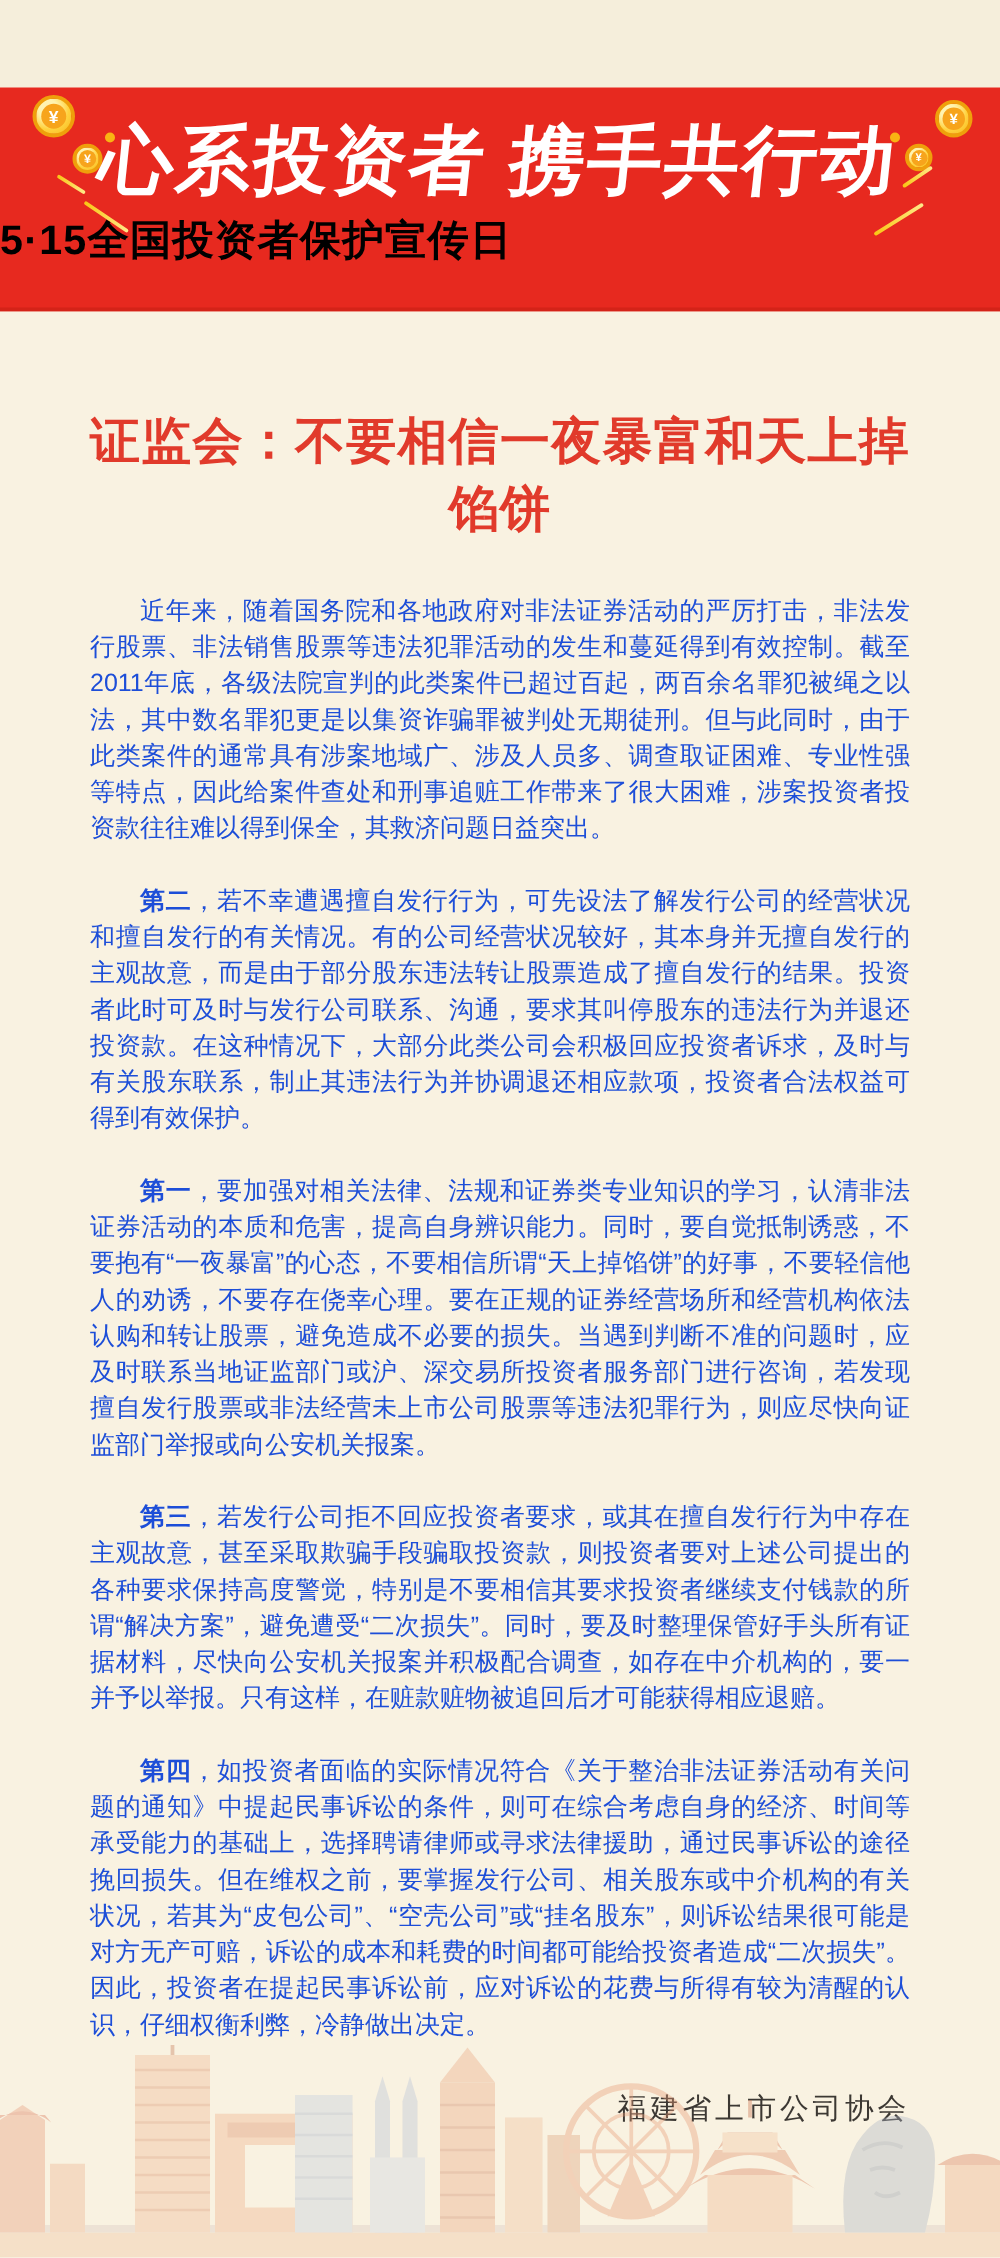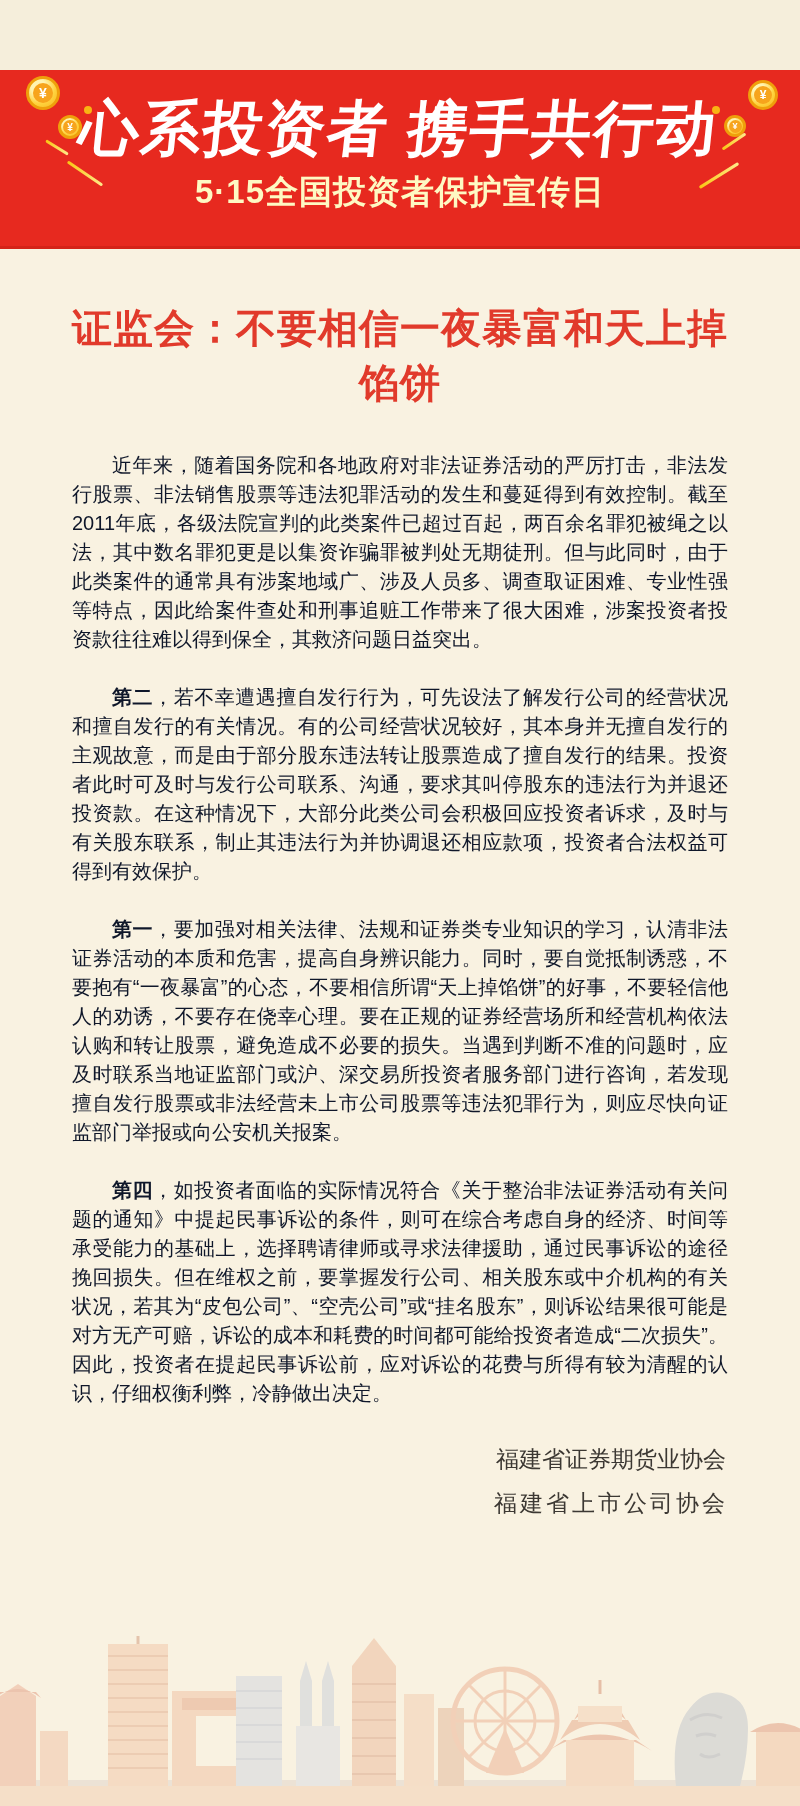--- a/index.html
+++ b/index.html
@@ -17,21 +17,21 @@
     border-bottom:3px solid #d42318;
     overflow:hidden;
   }
   .banner-title{
     margin:0;padding-top:26px;text-align:center;
     color:#ffffff;font-size:60px;font-weight:900;
     letter-spacing:2px;transform:skewX(-6deg);
     line-height:1.1;
   }
   .banner-subtitle{
-    margin:8px 0 0 0;text-align:center;color:#fef9c3;
+    margin:8px 0 0 0;color:#000000;
     font-size:33px;font-weight:800;letter-spacing:1px;
   }
   
   .coin{
     position:absolute;border-radius:50%;
     background:radial-gradient(circle at 35% 30%, #fff3b0 0 28%, #ffd23e 60%, #f5b71e 100%);
     border:3px solid #ef9f0b;
     display:flex;align-items:center;justify-content:center;
     box-sizing:border-box;
   }
@@ -52,27 +52,27 @@
   .st-l1{left:44px;top:76px;width:26px;transform:rotate(32deg);}
   .st-l2{left:64px;top:102px;width:42px;transform:rotate(34deg);}
   .st-r1{right:52px;top:70px;width:28px;transform:rotate(-34deg);}
   .st-r2{right:58px;top:104px;width:46px;transform:rotate(-32deg);}
   .dot{position:absolute;width:8px;height:8px;border-radius:50%;background:#f9b413;}
   .dot-l{left:84px;top:36px;}
   .dot-r{right:80px;top:36px;}
   
   .content{position:relative;padding:0 72px;}
   .headline{
-    margin:0;padding:52px 0 0 0;text-align:center;
+    margin:0;padding:76px 0 0 0;text-align:center;
     color:#e13a2b;font-size:40px;font-weight:900;letter-spacing:1px;
   }
   .body-copy{margin-top:40px;}
   .body-p{
     margin:0 0 29px 0;
-    color:#0f172a;font-size:20px;line-height:29px;
+    color:#1d4ed8;font-size:20px;line-height:29px;
     text-align:justify;text-indent:2em;
   }
   .body-p .lead{font-weight:bold;}
   
   .signature{
     margin-top:12px;padding-right:0;
     display:flex;flex-direction:column;align-items:flex-end;
   }
   .sig-inner{display:inline-block;text-align:center;}
   .sig-line{
@@ -114,26 +114,26 @@
   <div class="banner-subtitle">5·15全国投资者保护宣传日</div>
 </div>
 
 <div class="content">
   <h2 class="headline">证监会：不要相信一夜暴富和天上掉馅饼</h2>
 
   <div class="body-copy">
     <p class="body-p"><b class="lead"></b><span>近年来，随着国务院和各地政府对非法证券活动的严厉打击，非法发行股票、非法销售股票等违法犯罪活动的发生和蔓延得到有效控制。截至2011年底，各级法院宣判的此类案件已超过百起，两百余名罪犯被绳之以法，其中数名罪犯更是以集资诈骗罪被判处无期徒刑。但与此同时，由于此类案件的通常具有涉案地域广、涉及人员多、调查取证困难、专业性强等特点，因此给案件查处和刑事追赃工作带来了很大困难，涉案投资者投资款往往难以得到保全，其救济问题日益突出。</span></p>
     <p class="body-p"><b class="lead">第二</b><span>，若不幸遭遇擅自发行行为，可先设法了解发行公司的经营状况和擅自发行的有关情况。有的公司经营状况较好，其本身并无擅自发行的主观故意，而是由于部分股东违法转让股票造成了擅自发行的结果。投资者此时可及时与发行公司联系、沟通，要求其叫停股东的违法行为并退还投资款。在这种情况下，大部分此类公司会积极回应投资者诉求，及时与有关股东联系，制止其违法行为并协调退还相应款项，投资者合法权益可得到有效保护。</span></p>
     <p class="body-p"><b class="lead">第一</b><span>，要加强对相关法律、法规和证券类专业知识的学习，认清非法证券活动的本质和危害，提高自身辨识能力。同时，要自觉抵制诱惑，不要抱有“一夜暴富”的心态，不要相信所谓“天上掉馅饼”的好事，不要轻信他人的劝诱，不要存在侥幸心理。要在正规的证券经营场所和经营机构依法认购和转让股票，避免造成不必要的损失。当遇到判断不准的问题时，应及时联系当地证监部门或沪、深交易所投资者服务部门进行咨询，若发现擅自发行股票或非法经营未上市公司股票等违法犯罪行为，则应尽快向证监部门举报或向公安机关报案。</span></p>
+    <p class="body-p"><b class="lead">第三</b><span>，若发行公司拒不回应投资者要求，或其在擅自发行行为中存在主观故意，甚至采取欺骗手段骗取投资款，则投资者要对上述公司提出的各种要求保持高度警觉，特别是不要相信其要求投资者继续支付钱款的所谓“解决方案”，避免遭受“二次损失”。同时，要及时整理保管好手头所有证据材料，尽快向公安机关报案并积极配合调查，如存在中介机构的，要一并予以举报。只有这样，在赃款赃物被追回后才可能获得相应退赔。</span></p>
     <p class="body-p"><b class="lead">第四</b><span>，如投资者面临的实际情况符合《关于整治非法证券活动有关问题的通知》中提起民事诉讼的条件，则可在综合考虑自身的经济、时间等承受能力的基础上，选择聘请律师或寻求法律援助，通过民事诉讼的途径挽回损失。但在维权之前，要掌握发行公司、相关股东或中介机构的有关状况，若其为“皮包公司”、“空壳公司”或“挂名股东”，则诉讼结果很可能是对方无产可赔，诉讼的成本和耗费的时间都可能给投资者造成“二次损失”。因此，投资者在提起民事诉讼前，应对诉讼的花费与所得有较为清醒的认识，仔细权衡利弊，冷静做出决定。</span></p>
   </div>
 
   <div class="signature">
     <div class="sig-inner">
-      <div class="sig-line">福建省证券期货业协会</div>
       <div class="sig-line sig-org2">福建省上市公司协会</div>
 
     </div>
   </div>
 </div>
 
 <svg class="skyline" viewBox="0 0 800 170" xmlns="http://www.w3.org/2000/svg">
 
   <rect x="0" y="150" width="800" height="20" fill="#f0c2a0"></rect>
   <rect x="0" y="144" width="800" height="6" fill="#d9c9c2"></rect>

